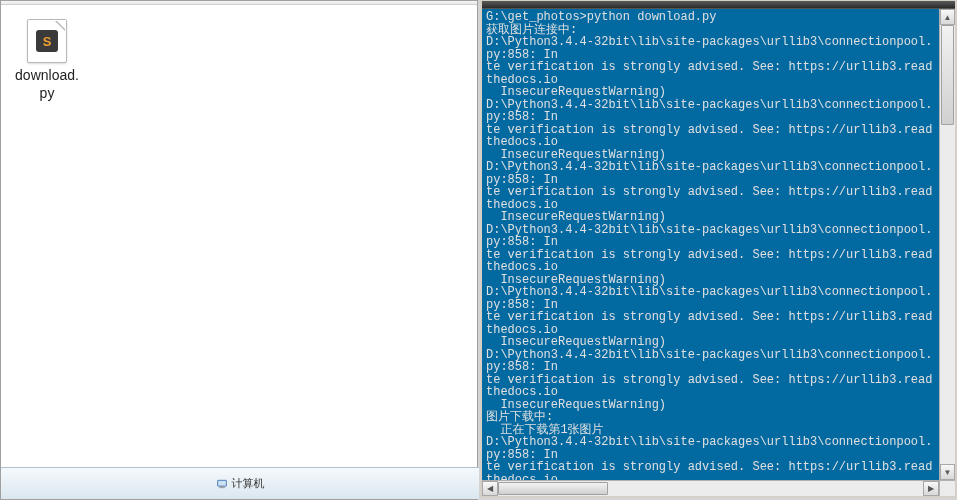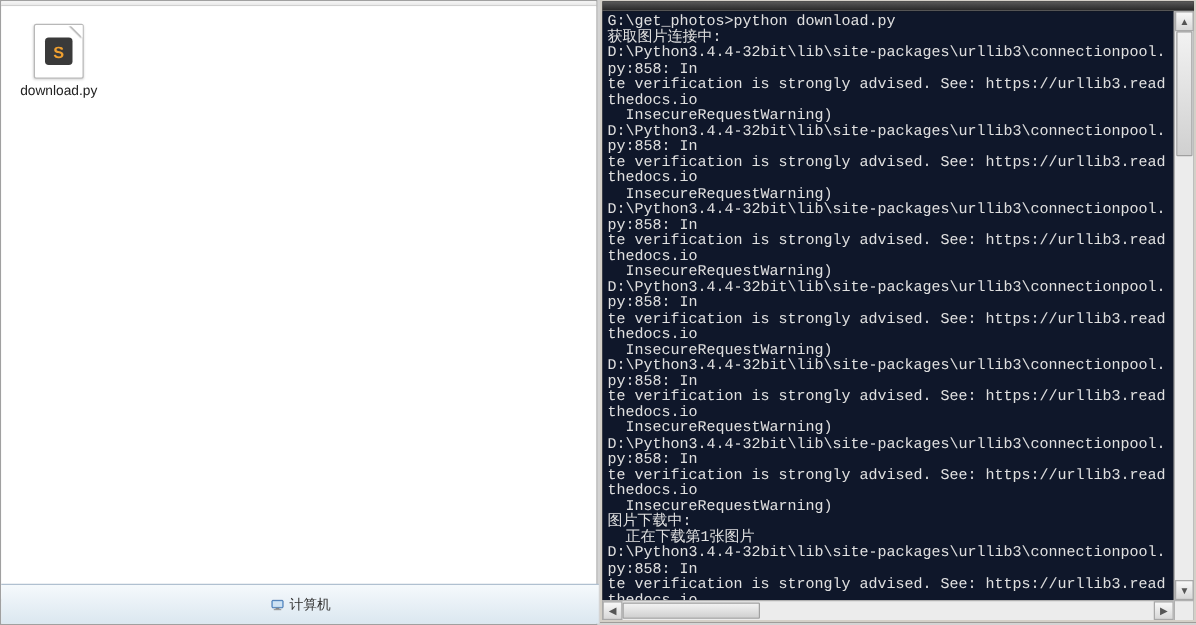--- a/index.html
+++ b/index.html
@@ -74,21 +74,21 @@
       display: flex;
       align-items: center;
       justify-content: center;
       color: #f0a030;
       font-weight: bold;
       font-size: 13px;
       font-family: Arial, sans-serif;
     }
     .file-label {
       text-align: center;
-      font-size: 11px;
+      font-size: 14px;
       color: #222;
       margin-top: 4px;
       line-height: 1.25;
       word-break: break-word;
     }
     .explorer-bottom-border {
       position: absolute;
       left: 0; right: 0; bottom: 18px;
       height: 2px;
       background: linear-gradient(#e0e0e0,#cfcfcf);
@@ -135,21 +135,21 @@
       height: 8px;
       background: linear-gradient(#5a5a5a,#2a2a2a);
       border-bottom: 1px solid #555;
     }
     .terminal-body {
       position: absolute;
       left: 0;
       top: 8px;
       right: 16px;
       bottom: 16px;
-      background: #0f172a;
+      background: #0369a1;
       color: #e0e0e0;
       font-family: "NSimSun","SimSun","Consolas","Courier New",monospace;
       font-size: 12px;
       line-height: 12.5px;
       padding: 2px 4px;
       overflow: hidden;
       white-space: pre-wrap;
       word-break: break-all;
     }
     .terminal-line { display: block; }

